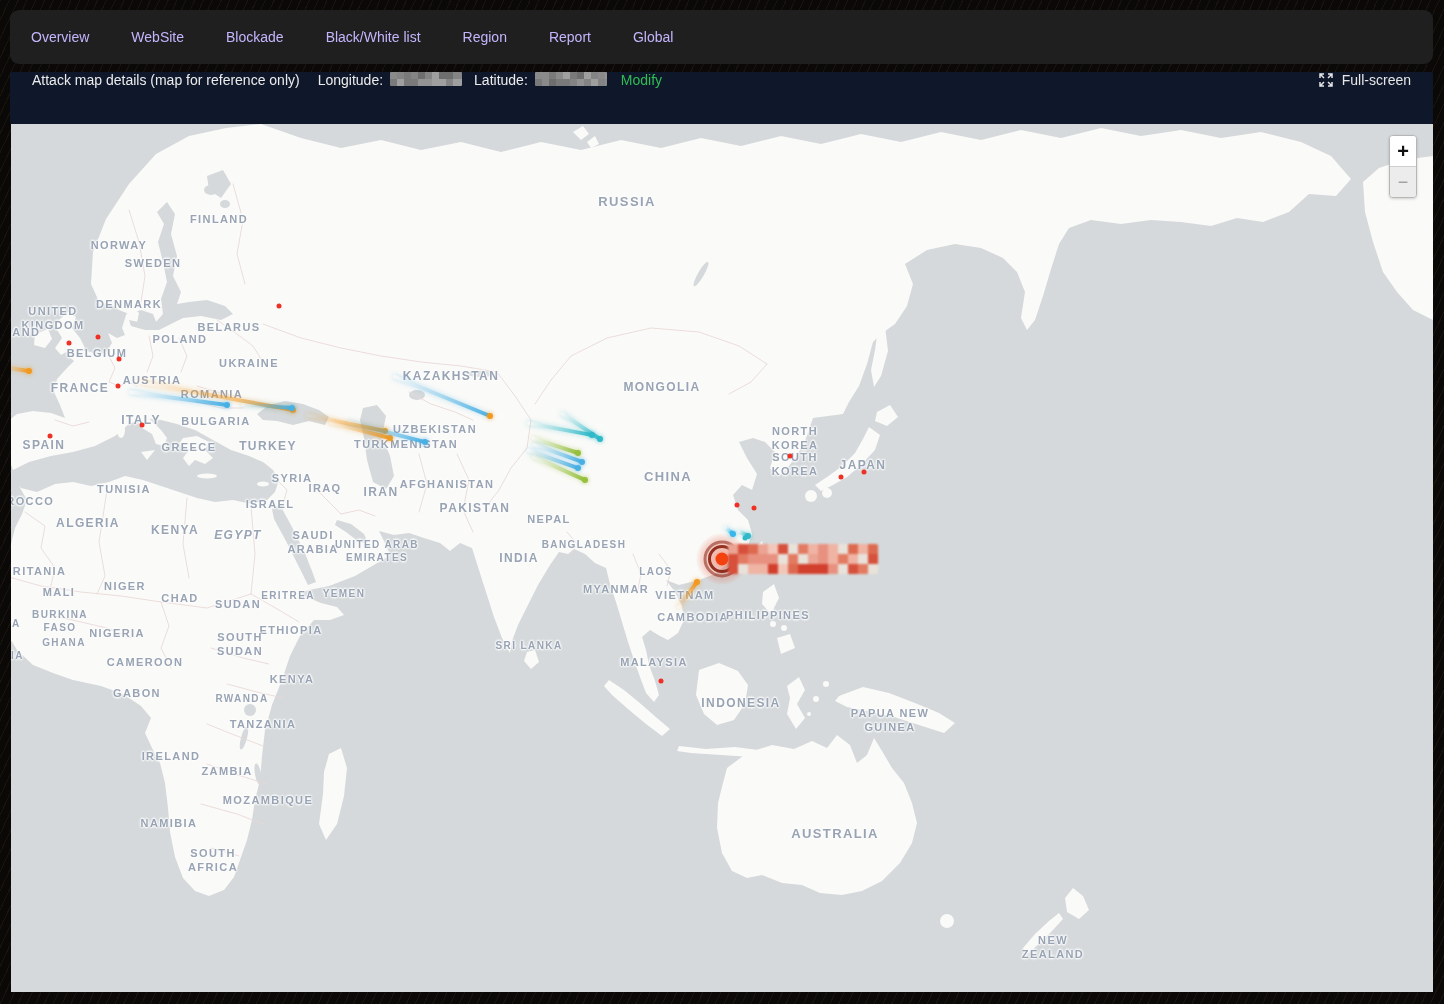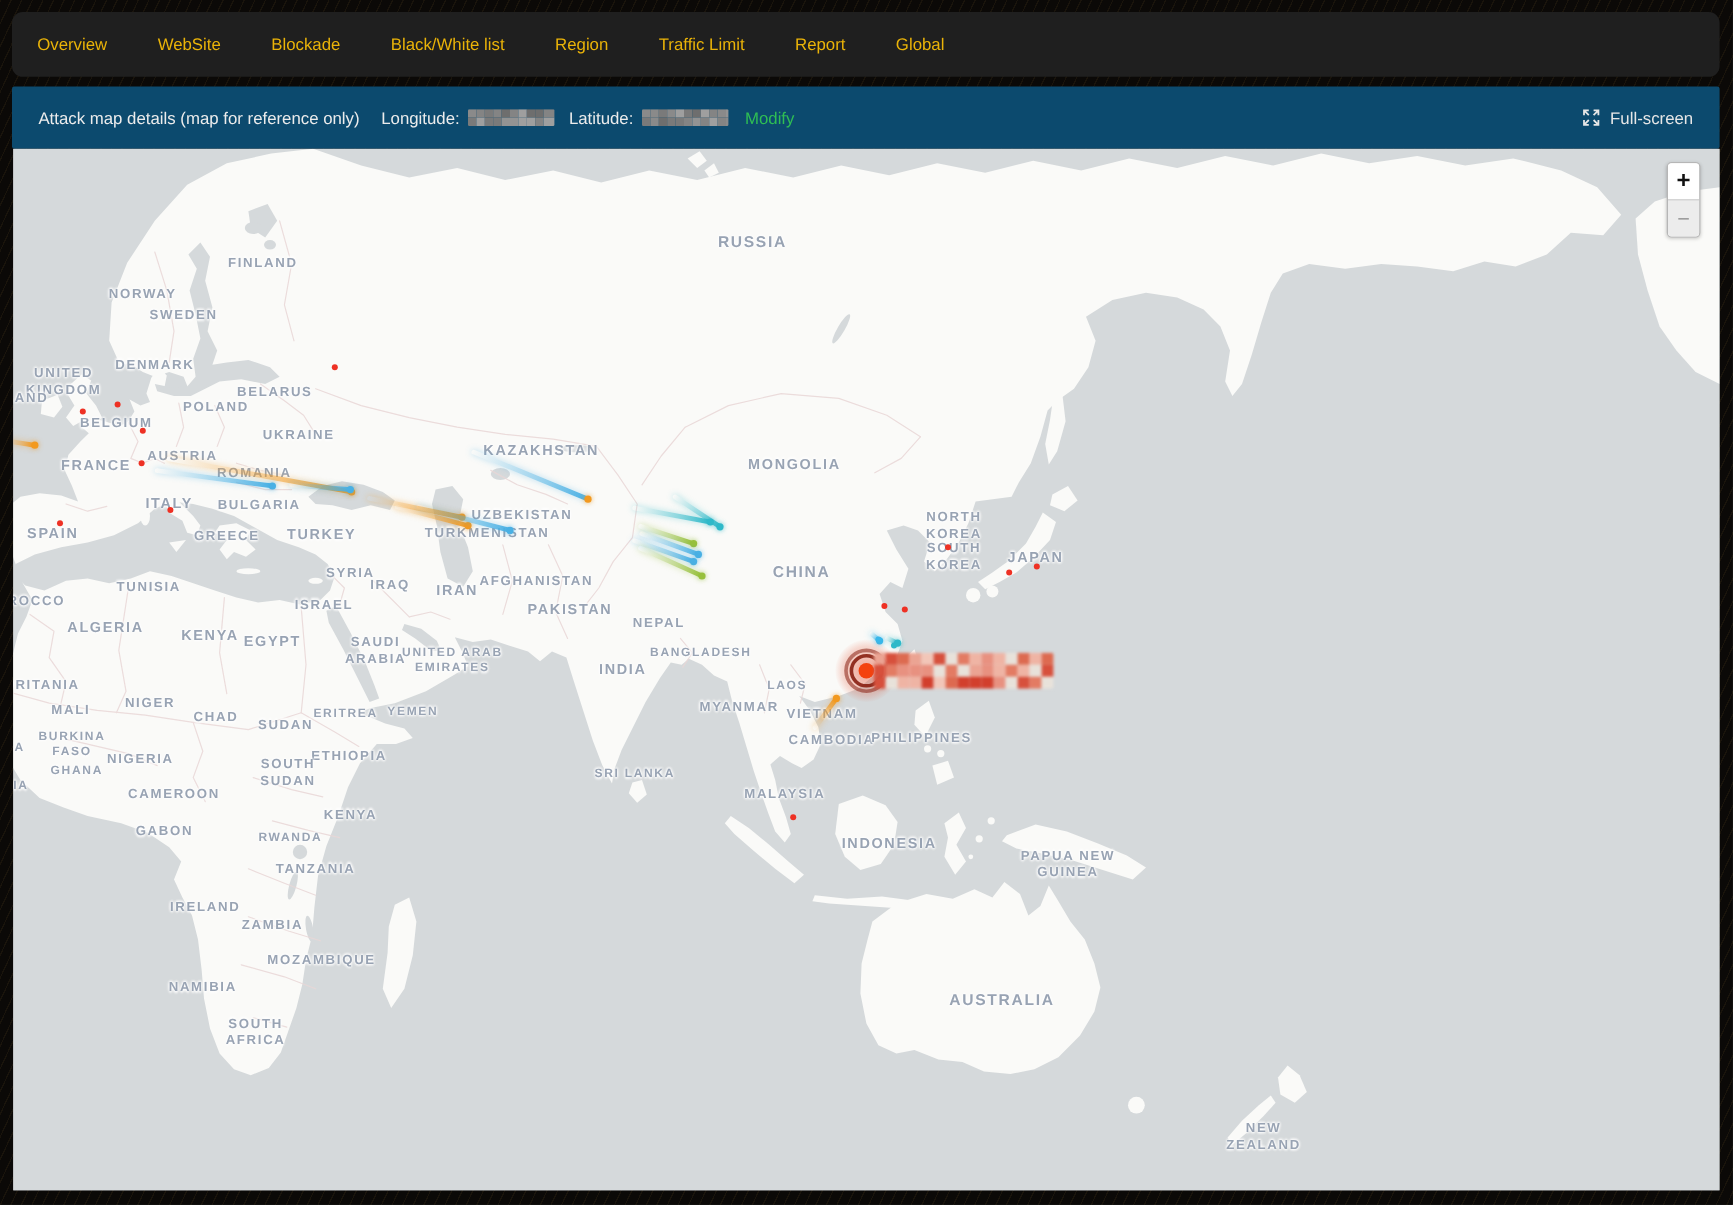--- a/index.html
+++ b/index.html
@@ -3,27 +3,27 @@
 <meta charset="utf-8">
 <style>
   html,body{margin:0;padding:0;width:1444px;height:1004px;overflow:hidden;
     font-family:"Liberation Sans",sans-serif;
     background:#0b0907;
     background-image:repeating-linear-gradient(115deg,rgba(214,164,72,0.07) 0 1px,transparent 1px 8px);
   }
   
   .navbar{position:absolute;left:10px;top:10px;width:1423px;height:54px;background:#1f1f1f;
     border-radius:9px;display:flex;align-items:stretch;overflow:hidden;}
-  .tab{position:relative;display:flex;align-items:center;padding:0 21px;color:#eab308;font-size:14px;cursor:pointer;}
+  .tab{position:relative;display:flex;align-items:center;padding:0 21px;color:#c4b5fd;font-size:14px;cursor:pointer;}
   .tab.active{background:#2d2d2d;color:#ffffff;}
   .tab.active::after{content:"";position:absolute;left:50%;bottom:4px;transform:translateX(-50%);
     width:30px;height:3px;border-radius:2px;background:#ffffff;}
   
-  .bar{position:absolute;left:10px;top:72px;width:1423px;height:52px;background:#0c4a6e;border-radius:2px;
-    display:flex;align-items:center;padding:0 22px;box-sizing:border-box;color:#ececec;font-size:14px;}
+  .bar{position:absolute;left:10px;top:72px;width:1423px;height:52px;background:#0f172a;border-radius:2px;
+    display:flex;align-items:flex-start;padding:0 22px;box-sizing:border-box;color:#ececec;font-size:14px;}
   .bar .title{margin-right:18px;}
   .bar .lbl{margin-right:7px;}
   .mosaic{display:inline-block;position:relative;overflow:hidden;border-radius:1px;}
   .mosaic.lonlat{width:72px;height:14px;margin-right:12px;}
   .mosaic > i{position:absolute;display:block;}
   .modify{color:#2fbe54;cursor:pointer;margin-left:2px;}
   .spacer{flex:1;}
   .fs{display:flex;align-items:center;gap:8px;color:#e6e6e6;cursor:pointer;}
   .fs svg{display:block;}
   
@@ -54,21 +54,20 @@
 </style>
 </head>
 <body>
 
 <nav class="navbar" id="tabbar">
     <div class="tab">Overview</div>
     <div class="tab">WebSite</div>
     <div class="tab">Blockade</div>
     <div class="tab">Black/White list</div>
     <div class="tab">Region</div>
-    <div class="tab">Traffic Limit</div>
     <div class="tab">Report</div>
     <div class="tab">Global</div>
   </nav>
 
 <div class="bar">
   <span class="title">Attack map details (map for reference only)</span>
   <span class="lbl">Longitude:</span>
   <span class="mosaic lonlat" id="lonMosaic" style="width: 72px; height: 14px;">
       <i style="left: 0px; top: 0px; width: 7px; height: 7px; background: rgb(138, 138, 138);"></i>
       <i style="left: 7px; top: 0px; width: 7px; height: 7px; background: rgb(132, 132, 132);"></i>
@@ -277,21 +276,21 @@
 KOREA</div>
       <div class="maplabel" style="left: 852px; top: 341px; font-size: 12px;">JAPAN</div>
       <div class="maplabel" style="left: 657px; top: 353px; font-size: 13px;">CHINA</div>
       <div class="maplabel" style="left: 259px; top: 381px; font-size: 11px;">ISRAEL</div>
       <div class="maplabel" style="left: 464px; top: 384px; font-size: 12px;">PAKISTAN</div>
       <div class="maplabel" style="left: 9px; top: 378px; font-size: 11px;">MOROCCO</div>
       <div class="maplabel" style="left: 113px; top: 366px; font-size: 11px;">TUNISIA</div>
       <div class="maplabel" style="left: 538px; top: 396px; font-size: 11px;">NEPAL</div>
       <div class="maplabel" style="left: 77px; top: 399px; font-size: 12px;">ALGERIA</div>
       <div class="maplabel" style="left: 164px; top: 406px; font-size: 12px;">KENYA</div>
-      <div class="maplabel" style="left: 216px; top: 411px; font-size: 12px;">EGYPT</div>
+      <div class="maplabel" style="left: 227px; top: 411px; font-size: 12px; font-style: italic;">EGYPT</div>
       <div class="maplabel" style="left: 302px; top: 419px; font-size: 11px;">SAUDI
 ARABIA</div>
       <div class="maplabel" style="left: 366px; top: 427px; font-size: 10px;">UNITED ARAB
 EMIRATES</div>
       <div class="maplabel" style="left: 573px; top: 421px; font-size: 10px;">BANGLADESH</div>
       <div class="maplabel" style="left: 508px; top: 434px; font-size: 12px;">INDIA</div>
       <div class="maplabel" style="left: 14px; top: 448px; font-size: 11px;">MAURITANIA</div>
       <div class="maplabel" style="left: 48px; top: 469px; font-size: 11px;">MALI</div>
       <div class="maplabel" style="left: 114px; top: 463px; font-size: 11px;">NIGER</div>
       <div class="maplabel" style="left: 169px; top: 475px; font-size: 11px;">CHAD</div>

